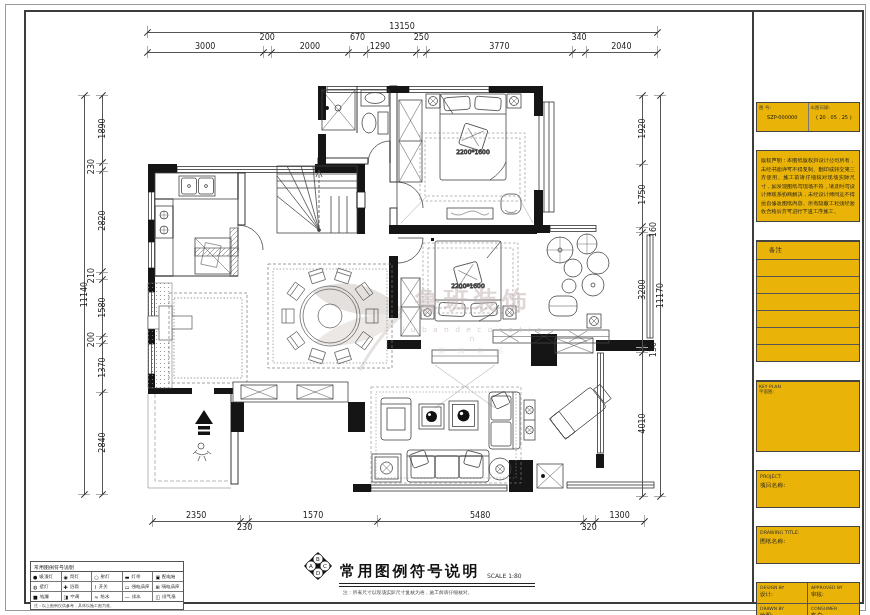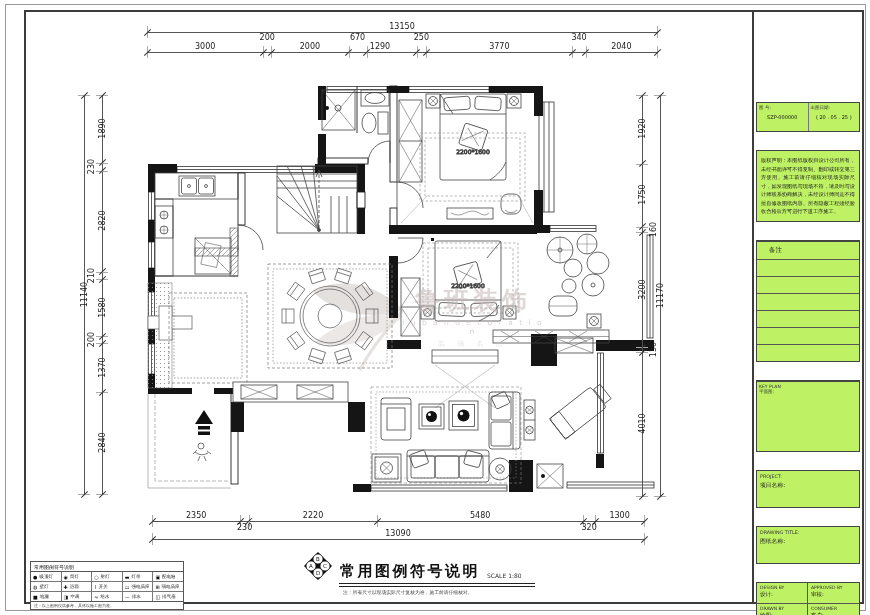--- a/index.html
+++ b/index.html
@@ -4,21 +4,21 @@
 <style>
   html,body{margin:0;padding:0;background:#fff;width:870px;height:615px;overflow:hidden;
     font-family:"DejaVu Sans","Liberation Sans",sans-serif;color:#222;}
   .sheet{position:relative;width:870px;height:615px;background:#fff;}
   .outer-frame{position:absolute;left:5px;top:4px;right:4px;bottom:4px;border:1px solid #9a9a9a;}
   .inner-frame{position:absolute;left:24px;top:10px;right:6px;bottom:11px;border:2px solid #3c3c3c;}
   .tb-divider{position:absolute;left:752px;top:10px;bottom:11px;width:2px;background:#3c3c3c;}
 
   
   .titleblock{position:absolute;left:756px;top:102px;width:104px;font-size:5.5px;color:#222;}
-  .tb-sec{border:1px solid #444;background:#bef264;margin-bottom:18px;box-sizing:border-box;}
+  .tb-sec{border:1px solid #444;background:#eab308;margin-bottom:18px;box-sizing:border-box;}
   .tb-head{display:flex;height:30px;}
   .tb-head .cell{flex:1;padding:2px;border-right:1px solid #777;}
   .tb-head .cell:last-child{border-right:none;}
   .tb-lab{font-size:4.5px;color:#333;}
   .tb-val{font-size:5px;margin-top:4px;text-align:center;color:#111;}
   .tb-notice{padding:5px 4px;font-size:5.2px;line-height:1.65;text-align:justify;color:#1d1d1d;height:72px;overflow:hidden;}
   .tb-remarks{border-top:2px solid #444;}
   .tb-remark-label{font-size:6.5px;padding:4px 0 4px 12px;border-bottom:1px solid #555;}
   .tb-remark-row{height:16px;border-bottom:1px solid #555;}
   .tb-remark-row:last-child{border-bottom:none;}
@@ -64,21 +64,21 @@
   .h .dlabel{top:0px;transform:translateX(-50%);}
   .h .dlabel.raised{top:-9px;}
   .h .dlabel.drop{top:12px;}
   .v .dlabel{left:10px;width:34px;margin-left:-17px;text-align:center;transform:rotate(-90deg);}
   .v .dlabel.vraise-l{margin-left:-28px;}
   .v .dlabel.vraise-r{margin-left:-6px;}
 
   
   .wm{position:absolute;left:398px;top:284px;width:150px;text-align:center;pointer-events:none;}
   .wm .wm-name{font-size:25px;font-weight:bold;letter-spacing:4px;color:rgba(196,180,180,0.55);}
-  .wm .wm-sub{font-size:7.5px;letter-spacing:2px;color:rgba(206,190,190,0.7);margin-top:1px;}
+  .wm .wm-sub{font-size:7.5px;letter-spacing:2px;color:rgba(206,190,190,0.7);margin-top:8px;}
   .wm .wm-tag{font-size:7px;letter-spacing:5px;color:rgba(212,200,200,0.5);margin-top:3px;}
 
   .plan-svg{position:absolute;left:135px;top:78px;}
   svg text.plan-label{font-size:6px;fill:#555;}
 </style>
 </head>
 <body>
 <div class="sheet">
 
   <div class="outer-frame"></div>
@@ -500,32 +500,24 @@
       <div class="dext" style="left: 225.14px;"></div>
       <div class="dtick" style="left: 220.64px; top: 10px; transform: rotate(-45deg);"></div>
       <div class="dext" style="left: 431.111px;"></div>
       <div class="dtick" style="left: 426.611px; top: 10px; transform: rotate(-45deg);"></div>
       <div class="dext" style="left: 443.138px;"></div>
       <div class="dtick" style="left: 438.638px; top: 10px; transform: rotate(-45deg);"></div>
       <div class="dext" style="left: 492px;"></div>
       <div class="dtick" style="left: 487.5px; top: 10px; transform: rotate(-45deg);"></div>
       <div class="dlabel" style="left: 44.1635px;">2350</div>
       <div class="dlabel drop" style="left: 92.6494px;">230</div>
-      <div class="dlabel" style="left: 161.056px;">2220</div>
+      <div class="dlabel" style="left: 161.056px;">1570</div>
       <div class="dlabel" style="left: 328.125px;">5480</div>
       <div class="dlabel drop" style="left: 437.125px;">320</div>
       <div class="dlabel" style="left: 467.569px;">1300</div>
-    </div>
-  <div id="dim-bottom-total" class="dchain h" style="left:152px;top:529px;width:492px;height:16px;">
-      <div class="dline"></div>
-      <div class="dext" style="left: 0px;"></div>
-      <div class="dtick" style="left: -4.5px; top: 10px; transform: rotate(-45deg);"></div>
-      <div class="dext" style="left: 492px;"></div>
-      <div class="dtick" style="left: 487.5px; top: 10px; transform: rotate(-45deg);"></div>
-      <div class="dlabel" style="left: 246px;">13090</div>
     </div>
   <div id="dim-left-total" class="dchain v" style="left:74px;top:95px;width:16px;height:399px;">
       <div class="dline"></div>
       <div class="dext" style="top: 0px;"></div>
       <div class="dtick" style="top: -0.5px; left: 6px; transform: rotate(-45deg);"></div>
       <div class="dext" style="top: 399px;"></div>
       <div class="dtick" style="top: 398.5px; left: 6px; transform: rotate(-45deg);"></div>
       <div class="dlabel" style="top: 194.5px;">11140</div>
     </div>
   <div id="dim-left-seg" class="dchain v" style="left:92px;top:95px;width:16px;height:399px;">

